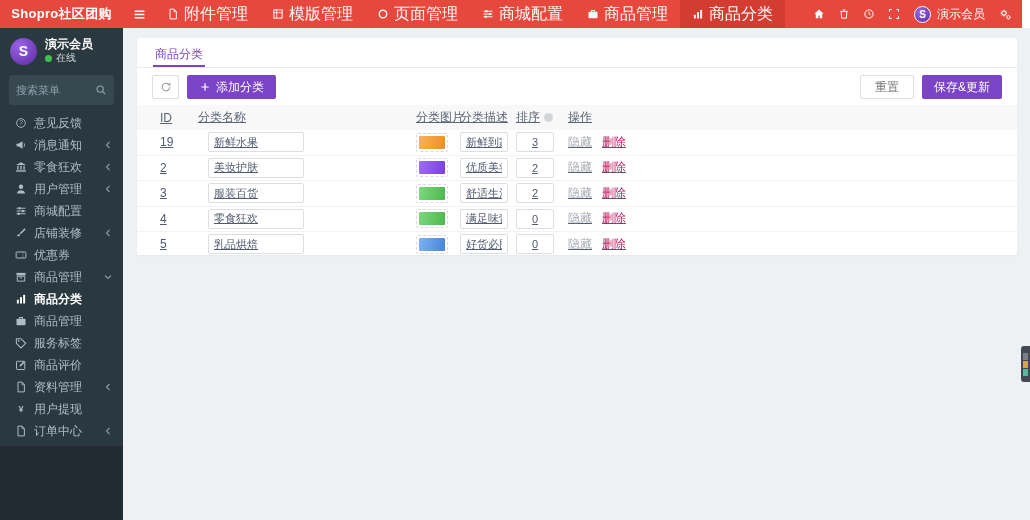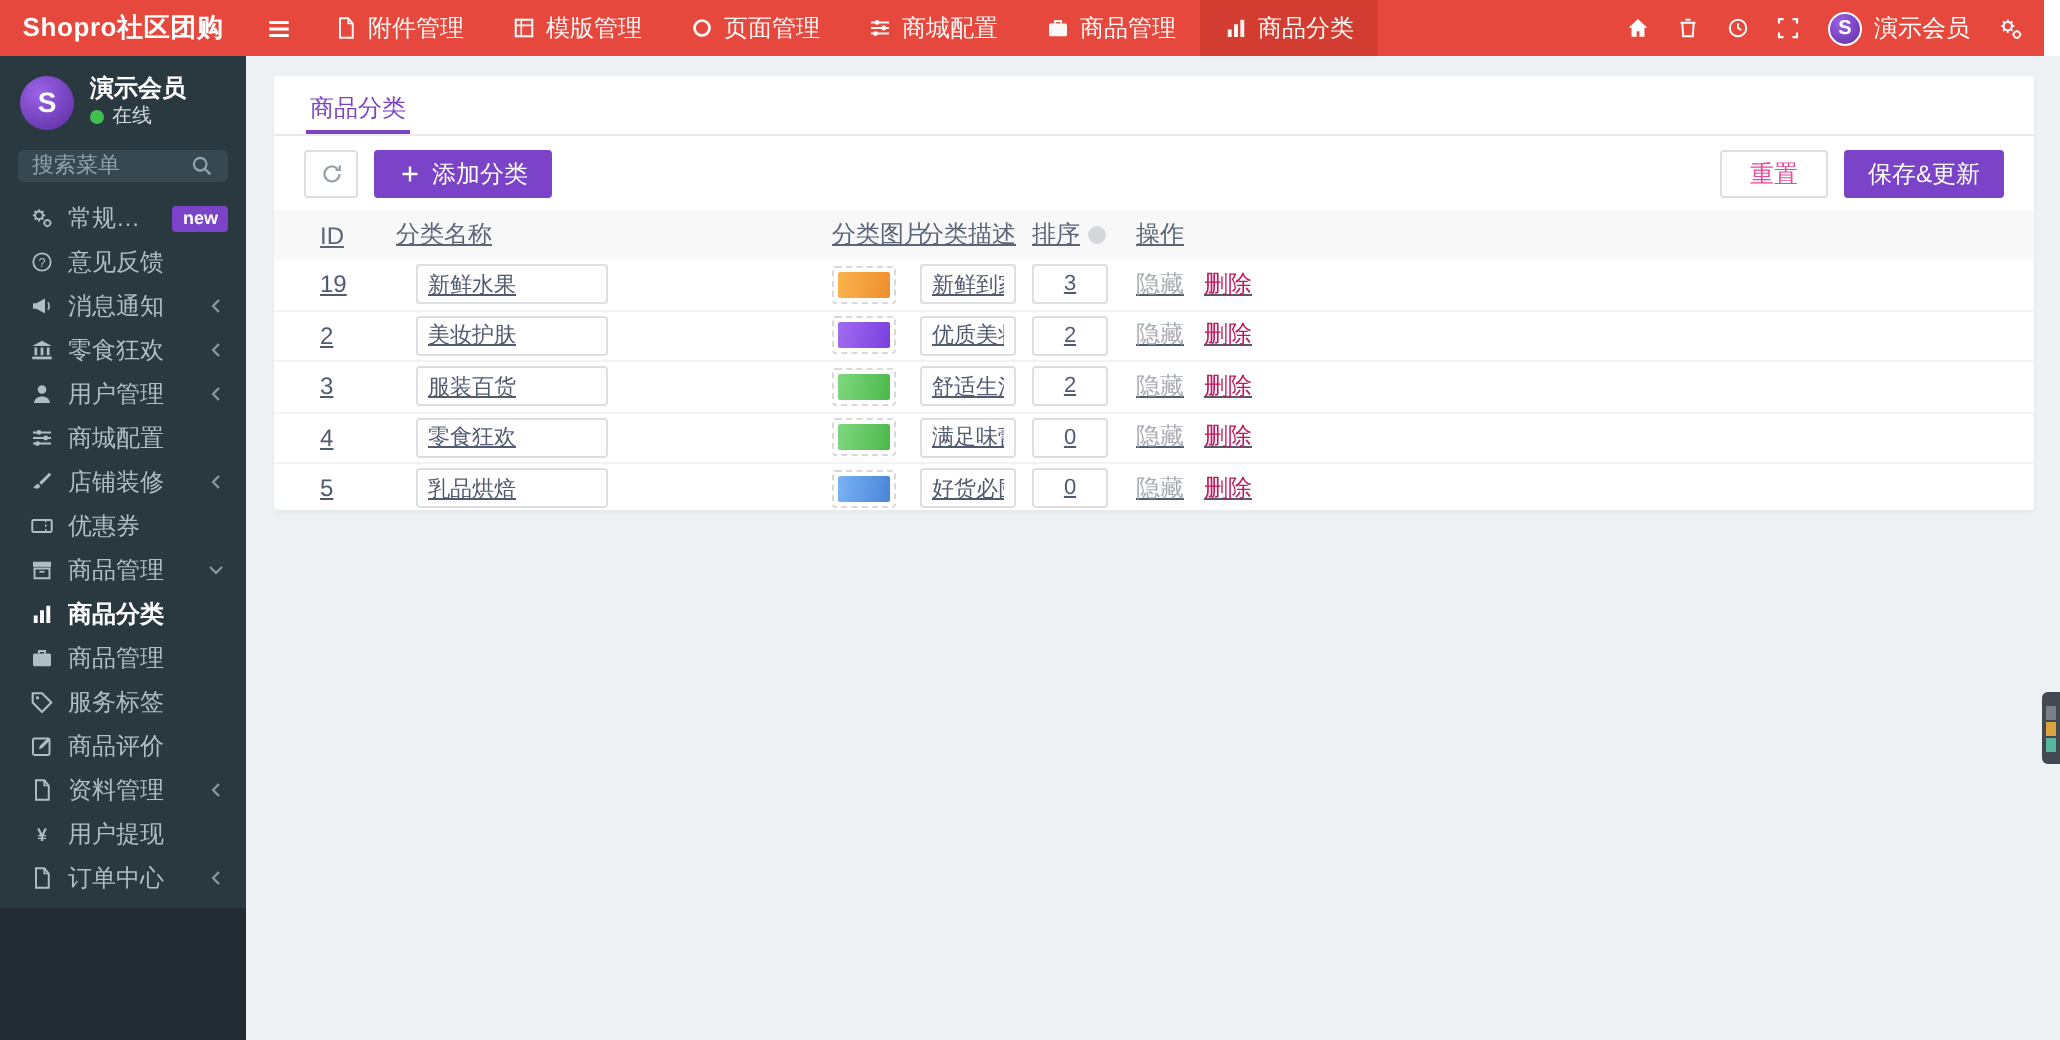--- a/index.html
+++ b/index.html
@@ -8,21 +8,21 @@
   svg { display:block; }
 
   
   .topbar { position:absolute; left:0; top:0; width:1022px; height:28px;
     background:#e6483d; display:flex; align-items:stretch; color:#fff; z-index:5; }
   .logo { width:123px; display:flex; align-items:center; justify-content:center;
     font-size:13px; font-weight:bold; letter-spacing:.3px; }
   .hamburger { width:32px; display:flex; align-items:center; justify-content:center; cursor:pointer; }
   .tnav { display:flex; align-items:stretch; }
   .tnav-item { display:flex; align-items:center; gap:5px; padding:0 12px;
-    font-size:12px; color:rgba(255,255,255,.96); cursor:pointer; }
+    font-size:16px; color:rgba(255,255,255,.96); cursor:pointer; }
   .tnav-item.active { background:#d23c31; }
   .tbar-spacer { flex:1; }
   .tool-btn { width:25px; display:flex; align-items:center; justify-content:center; cursor:pointer; }
   .tb-user { display:flex; align-items:center; gap:6px; padding:0 8px; cursor:pointer; }
   .avatar-sm { width:17px; height:17px; border-radius:50%;
     background:radial-gradient(circle at 35% 30%, #9a63e8, #5f2ea0); border:1px solid #fff;
     display:flex; align-items:center; justify-content:center; font-size:10px; font-weight:bold; }
   .ic { width:12px; height:12px; }
   .ic14 { width:13px; height:13px; }
 
@@ -31,21 +31,21 @@
     background:#222b31; color:#b0bdc4; }
   .sidebar-top { background:#2a3840; padding-bottom:4px; }
   .user-panel { display:flex; align-items:center; gap:8px; padding:9px 10px 7px; }
   .avatar-lg { width:27px; height:27px; border-radius:50%; flex:none;
     background:radial-gradient(circle at 35% 30%, #9a63e8, #5b2b9e);
     display:flex; align-items:center; justify-content:center;
     color:#fff; font-weight:bold; font-size:14px; }
   .up-name { color:#fff; font-size:12px; font-weight:bold; line-height:14px; }
   .up-status { display:flex; align-items:center; gap:4px; font-size:10px; color:#cfd8dc; }
   .dot-online { width:7px; height:7px; border-radius:50%; background:#3fbf4d; }
-  .menu-search { margin:3px 9px 7px; height:16px; background:#374850; border-radius:3px;
+  .menu-search { margin:3px 9px 7px; height:30px; background:#374850; border-radius:3px;
     display:flex; align-items:center; padding:0 7px; gap:4px; }
   .menu-search input { flex:1; min-width:0; background:transparent; border:none; outline:none;
     color:#8fa4ad; font-size:11px; font-family:inherit; }
   .menu-search input::placeholder { color:#8fa4ad; }
   .sm-item { height:22px; display:flex; align-items:center; gap:7px;
     padding:0 9px 0 12px; font-size:12px; color:#b0bdc4; cursor:pointer;
     border-left:3px solid transparent; white-space:nowrap; }
   .sm-item .lbl { flex:1; overflow:hidden; text-overflow:ellipsis; }
   .sm-item.active { background:#222d32; border-left-color:#e6483d; color:#fff; }
   .sm-item.selected { color:#fff; font-weight:bold; }
@@ -58,21 +58,21 @@
   .card { position:absolute; left:14px; top:10px; right:13px; height:217px;
     background:#fff; border-radius:2px; box-shadow:0 1px 2px rgba(0,0,0,.04); }
   .tabs { height:30px; border-bottom:1px solid #e8eaec; display:flex; }
   .tab { margin-left:16px; padding:8px 2px 5px; color:#7a43c8; font-size:12px;
     border-bottom:2px solid #7a43c8; cursor:pointer; }
   .toolbar { display:flex; align-items:center; padding:7px 15px 6px;text-align:center; }
   .btn { height:24px; display:inline-flex; align-items:center; justify-content:center;
     border-radius:2px; font-size:12px; cursor:pointer; }
   .btn-refresh { width:27px; border:1px solid #dcdee2; background:#fff; color:#9aa0a8; }
   .btn-purple { background:#7a43c8; color:#fff; padding:0 12px; gap:5px; border:none; }
-  .btn-plain { background:#fff; color:#ec4899; border:1px solid #dcdee2; padding:0 14px; }
+  .btn-plain { background:#fff; color:#737373; border:1px solid #dcdee2; padding:0 14px; }
   .ml8 { margin-left:8px; }
   .toolbar .spacer { flex:1; }
 
   
   .tbl-head, .tbl-row { display:flex; align-items:center; padding:0 15px;text-decoration:underline; }
   .tbl-head { height:25px; background:#f8f8f9; color:#5c6575; }
   .tbl-row { height:25.5px; border-bottom:1px solid #f3f3f4; color:#515a6e; }
   .tbl-row:last-child { border-bottom:1px solid #efefef; }
   .cell { display:flex; align-items:center; white-space:nowrap; }
   .c-id   { width:46px; padding-left:8px; }
@@ -234,32 +234,20 @@
           <svg viewBox="0 0 16 16" width="100%" height="100%" fill="currentColor">
             <circle cx="6.8" cy="6.8" r="4.2" fill="none" stroke="currentColor" stroke-width="1.5"></circle>
             <path d="m10 10 3.6 3.6" stroke="currentColor" stroke-width="1.5" fill="none"></path>
           </svg>
         </span>
     </div>
     <div>
         <div class="sm-item">
           <span class="ic">
             <svg viewBox="0 0 16 16" width="100%" height="100%" fill="currentColor">
-              <circle cx="6" cy="6.2" r="2.6" fill="none" stroke="currentColor" stroke-width="1.3"></circle>
-              <path d="M6 2.1v1.3M6 9.2v1.3M1.9 6.2h1.3M8.8 6.2h1.3M3.1 3.3l.9.9M8 8.2l.9.9M8.9 3.3l-.9.9M4 8.2l-.9.9" stroke="currentColor" stroke-width="1.1" fill="none"></path>
-              <circle cx="11.6" cy="11.4" r="2" fill="none" stroke="currentColor" stroke-width="1.1"></circle>
-              <path d="M11.6 8.6v1M11.6 13.2v1M8.8 11.4h1M13.4 11.4h1" stroke="currentColor" stroke-width="1" fill="none"></path>
-            </svg>
-          </span>
-          <span class="lbl">常规管理</span>
-          <span class="badge-new">new</span>
-        </div>
-        <div class="sm-item">
-          <span class="ic">
-            <svg viewBox="0 0 16 16" width="100%" height="100%" fill="currentColor">
               <circle cx="8" cy="8" r="5.8" fill="none" stroke="currentColor" stroke-width="1.2"></circle>
               <text x="8" y="11" font-size="8.5" text-anchor="middle" fill="currentColor">?</text>
             </svg>
           </span>
           <span class="lbl">意见反馈</span>
         </div>
         <div class="sm-item">
           <span class="ic">
             <svg viewBox="0 0 16 16" width="100%" height="100%" fill="currentColor">
               <path d="M2 6.2v3.6h2.2L10 13V3L4.2 6.2z"></path>

